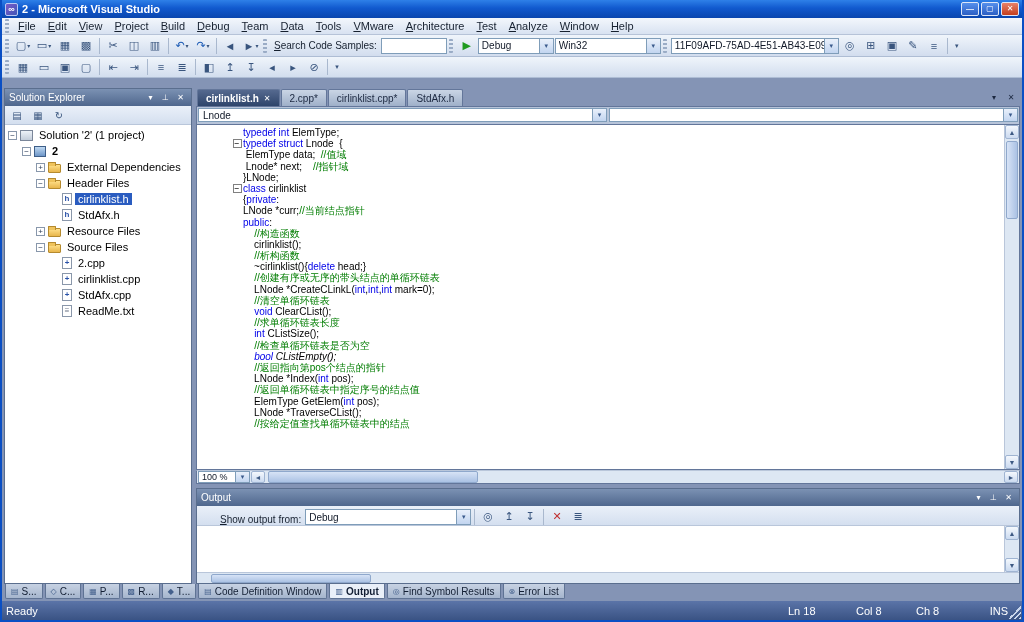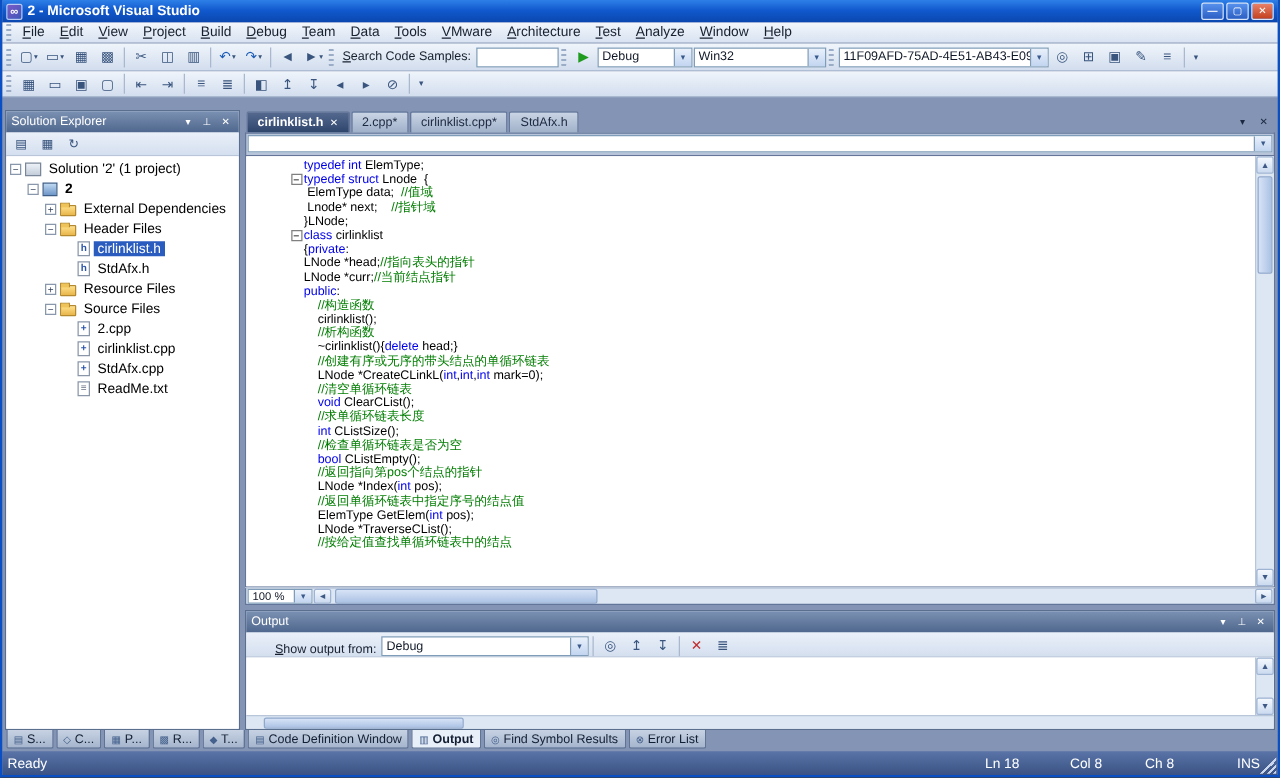--- a/index.html
+++ b/index.html
@@ -388,48 +388,51 @@
           <div class="tab">
             <span class="tab-label">StdAfx.h</span>
           </div>
           <span class="tabstrip-btns">
           <span class="tsbtn">▾</span>
           <span class="tsbtn">✕</span>
         </span>
       </div>
       <div class="navbar">
         <div class="nav-combo">
+          <span class="combo-val">Lnode</span>
+          <span class="combo-arrow">▾</span>
+        </div>
+        <div class="nav-combo">
           <span class="combo-val"></span>
           <span class="combo-arrow">▾</span>
         </div>
       </div>
       <div class="code-wrap">
         <div class="code-area" id="code-lines">
             <div class="code-line"><span class="sel-margin"></span><span class="fold-col"></span><span style="white-space: pre;"><span class="tok-k">typedef</span><span class="tok-p"> </span><span class="tok-k">int</span><span class="tok-p"> ElemType;</span></span></div>
             <div class="code-line"><span class="sel-margin"></span><span class="fold-col"><span class="foldbox">−</span></span><span style="white-space: pre;"><span class="tok-k">typedef</span><span class="tok-p"> </span><span class="tok-k">struct</span><span class="tok-p"> Lnode  {</span></span></div>
             <div class="code-line"><span class="sel-margin"></span><span class="fold-col"></span><span style="white-space: pre;"><span class="tok-p"> ElemType data;  </span><span class="tok-c">//值域</span></span></div>
             <div class="code-line"><span class="sel-margin"></span><span class="fold-col"></span><span style="white-space: pre;"><span class="tok-p"> Lnode* next;    </span><span class="tok-c">//指针域</span></span></div>
             <div class="code-line"><span class="sel-margin"></span><span class="fold-col"></span><span style="white-space: pre;"><span class="tok-p">}LNode;</span></span></div>
             <div class="code-line"><span class="sel-margin"></span><span class="fold-col"><span class="foldbox">−</span></span><span style="white-space: pre;"><span class="tok-k">class</span><span class="tok-p"> cirlinklist</span></span></div>
             <div class="code-line"><span class="sel-margin"></span><span class="fold-col"></span><span style="white-space: pre;"><span class="tok-p">{</span><span class="tok-k">private</span><span class="tok-p">:</span></span></div>
-            <div class="code-line"><span class="sel-margin"></span><span class="fold-col"></span><span style="white-space: pre;"><span class="tok-p">LNode *head;</span><span class="tok-c">//指向表头的指针</span></span></div>
             <div class="code-line"><span class="sel-margin"></span><span class="fold-col"></span><span style="white-space: pre;"><span class="tok-p">LNode *curr;</span><span class="tok-c">//当前结点指针</span></span></div>
             <div class="code-line"><span class="sel-margin"></span><span class="fold-col"></span><span style="white-space: pre;"><span class="tok-k">public</span><span class="tok-p">:</span></span></div>
             <div class="code-line"><span class="sel-margin"></span><span class="fold-col"></span><span style="white-space: pre;"><span class="tok-p">    </span><span class="tok-c">//构造函数</span></span></div>
             <div class="code-line"><span class="sel-margin"></span><span class="fold-col"></span><span style="white-space: pre;"><span class="tok-p">    cirlinklist();</span></span></div>
             <div class="code-line"><span class="sel-margin"></span><span class="fold-col"></span><span style="white-space: pre;"><span class="tok-p">    </span><span class="tok-c">//析构函数</span></span></div>
             <div class="code-line"><span class="sel-margin"></span><span class="fold-col"></span><span style="white-space: pre;"><span class="tok-p">    ~cirlinklist(){</span><span class="tok-k">delete</span><span class="tok-p"> head;}</span></span></div>
             <div class="code-line"><span class="sel-margin"></span><span class="fold-col"></span><span style="white-space: pre;"><span class="tok-p">    </span><span class="tok-c">//创建有序或无序的带头结点的单循环链表</span></span></div>
             <div class="code-line"><span class="sel-margin"></span><span class="fold-col"></span><span style="white-space: pre;"><span class="tok-p">    LNode *CreateCLinkL(</span><span class="tok-k">int</span><span class="tok-p">,</span><span class="tok-k">int</span><span class="tok-p">,</span><span class="tok-k">int</span><span class="tok-p"> mark=0);</span></span></div>
             <div class="code-line"><span class="sel-margin"></span><span class="fold-col"></span><span style="white-space: pre;"><span class="tok-p">    </span><span class="tok-c">//清空单循环链表</span></span></div>
             <div class="code-line"><span class="sel-margin"></span><span class="fold-col"></span><span style="white-space: pre;"><span class="tok-p">    </span><span class="tok-k">void</span><span class="tok-p"> ClearCList();</span></span></div>
             <div class="code-line"><span class="sel-margin"></span><span class="fold-col"></span><span style="white-space: pre;"><span class="tok-p">    </span><span class="tok-c">//求单循环链表长度</span></span></div>
             <div class="code-line"><span class="sel-margin"></span><span class="fold-col"></span><span style="white-space: pre;"><span class="tok-p">    </span><span class="tok-k">int</span><span class="tok-p"> CListSize();</span></span></div>
             <div class="code-line"><span class="sel-margin"></span><span class="fold-col"></span><span style="white-space: pre;"><span class="tok-p">    </span><span class="tok-c">//检查单循环链表是否为空</span></span></div>
-            <div class="code-line"><span class="sel-margin"></span><span class="fold-col"></span><span style="white-space: pre;"><span class="tok-p">    </span><span class="tok-k">bool</span><span class="tok-p"> CListEmpty();</span></span></div>
+            <div class="code-line"><span class="sel-margin"></span><span class="fold-col"></span><span style="white-space: pre; font-style: italic;"><span class="tok-p">    </span><span class="tok-k">bool</span><span class="tok-p"> CListEmpty();</span></span></div>
             <div class="code-line"><span class="sel-margin"></span><span class="fold-col"></span><span style="white-space: pre;"><span class="tok-p">    </span><span class="tok-c">//返回指向第pos个结点的指针</span></span></div>
             <div class="code-line"><span class="sel-margin"></span><span class="fold-col"></span><span style="white-space: pre;"><span class="tok-p">    LNode *Index(</span><span class="tok-k">int</span><span class="tok-p"> pos);</span></span></div>
             <div class="code-line"><span class="sel-margin"></span><span class="fold-col"></span><span style="white-space: pre;"><span class="tok-p">    </span><span class="tok-c">//返回单循环链表中指定序号的结点值</span></span></div>
             <div class="code-line"><span class="sel-margin"></span><span class="fold-col"></span><span style="white-space: pre;"><span class="tok-p">    ElemType GetElem(</span><span class="tok-k">int</span><span class="tok-p"> pos);</span></span></div>
             <div class="code-line"><span class="sel-margin"></span><span class="fold-col"></span><span style="white-space: pre;"><span class="tok-p">    LNode *TraverseCList();</span></span></div>
             <div class="code-line"><span class="sel-margin"></span><span class="fold-col"></span><span style="white-space: pre;"><span class="tok-p">    </span><span class="tok-c">//按给定值查找单循环链表中的结点</span></span></div>
           </div>
         <div class="vscroll">
           <span class="sb-btn">▲</span>
           <span class="sb-track">

